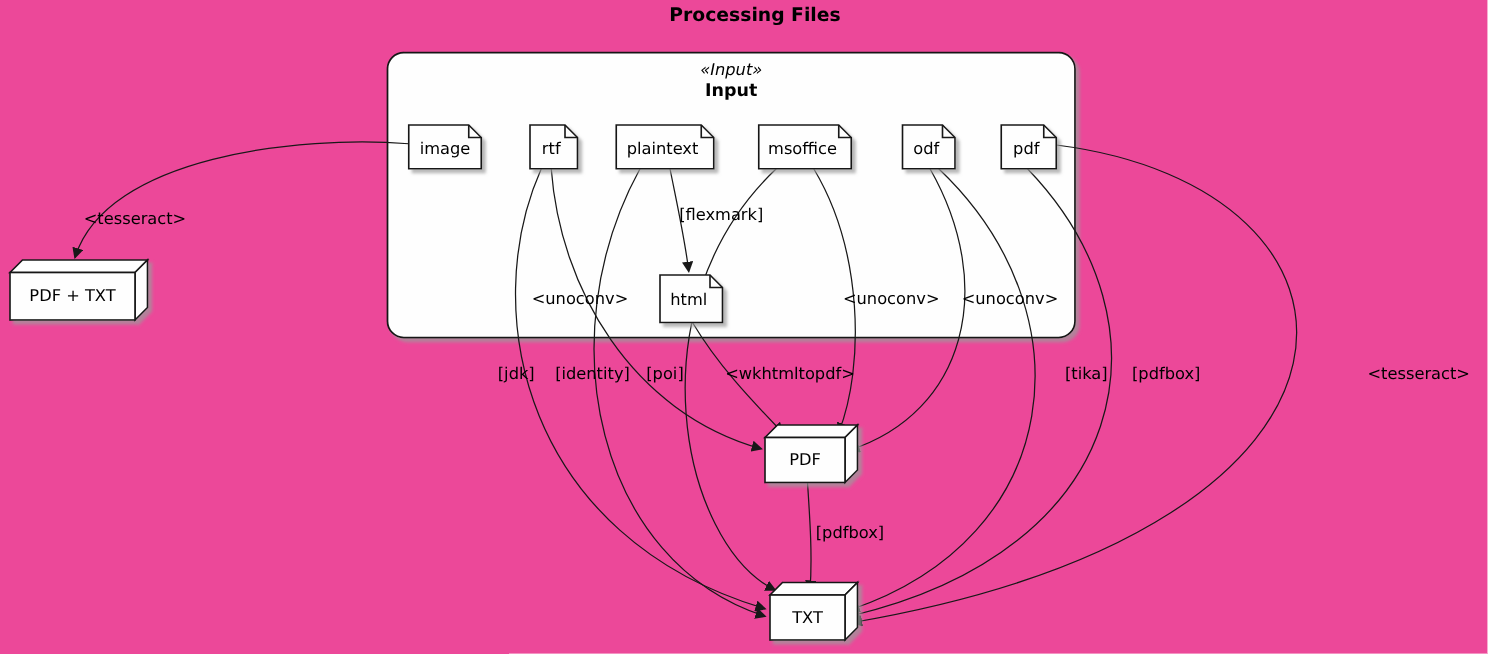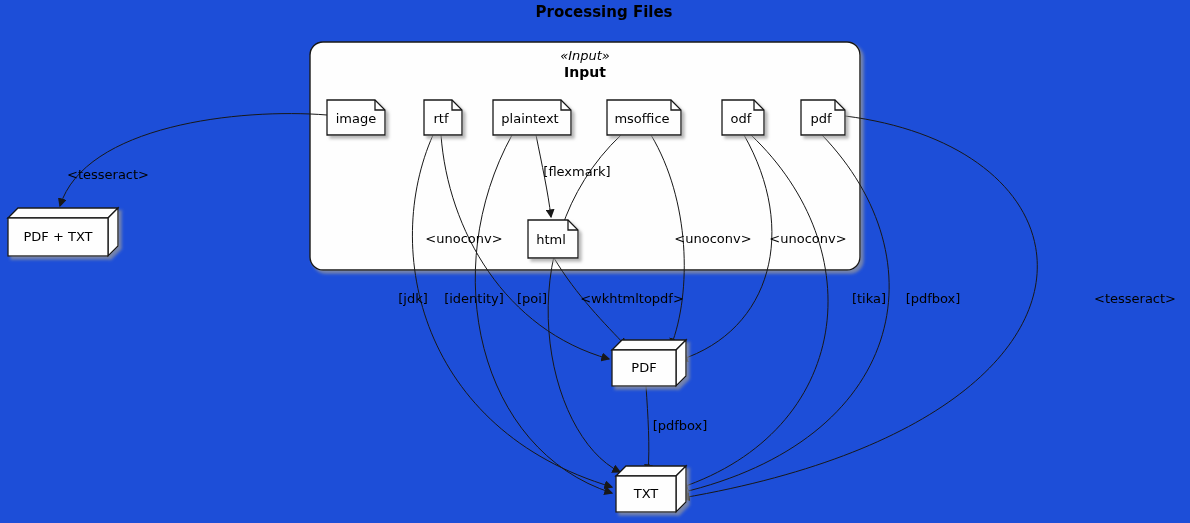--- a/index.html
+++ b/index.html
@@ -5,21 +5,21 @@
   html, body {
     margin: 0;
     padding: 0;
     background: #FFFFFF;
     font-family: "DejaVu Sans", sans-serif;
   }
   .diagram-wrap {
     width: 1190px;
     height: 523px;
     position: relative;
-    background: #1d4ed8;
+    background: #ec4899;
   }
   svg { display: block; }
   .node-shape {
     fill: #FEFEFE;
     stroke: #181818;
     stroke-width: 1.3;
   }
   .fold-line {
     fill: none;
     stroke: #181818;

